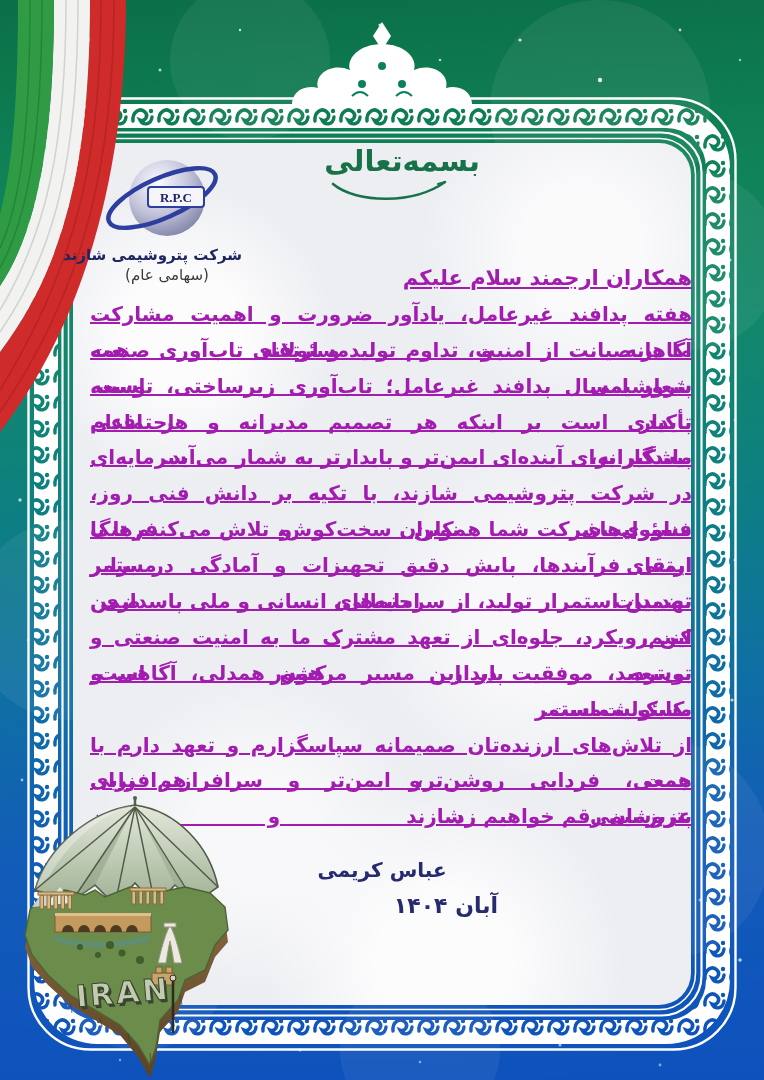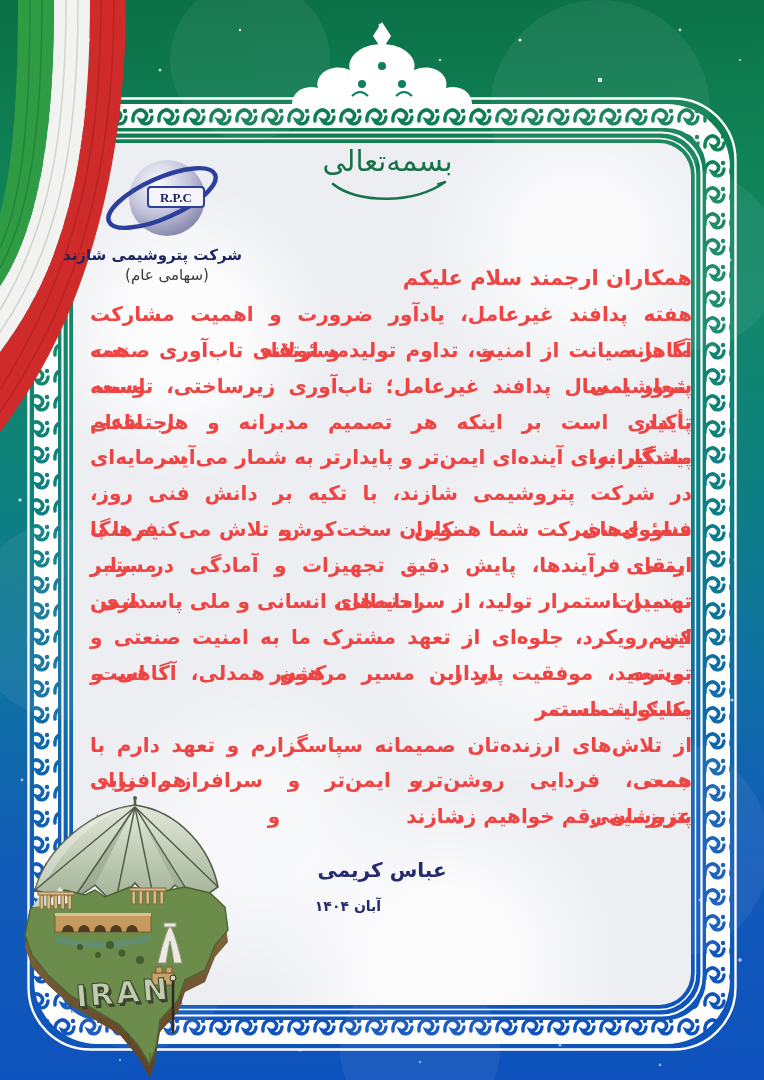--- a/index.html
+++ b/index.html
@@ -26,36 +26,36 @@
       #edeef2;
   }
   .frame{position:absolute;left:0;top:0;}
   .logo-block{position:absolute;left:92px;top:156px;width:150px;text-align:center;}
   .logo-name{
     margin-top:2px;font-weight:bold;font-size:15px;color:#1d2660;
     white-space:nowrap;direction:rtl;
   }
   .logo-type{margin-top:2px;font-size:15px;color:#3a3a3a;direction:rtl;}
   .besmele{
-    position:absolute;left:295px;top:146px;width:185px;text-align:center;
-    color:#17724a;font-size:29px;font-weight:normal;direction:rtl;line-height:1.1;
+    position:absolute;left:295px;top:146px;width:185px;text-align:right;
+    color:#17724a;font-size:29px;font-weight:bold;direction:rtl;line-height:1.1;
   }
   .besmele-swash{display:block;margin:2px auto 0;}
   .letter{
     position:absolute;left:90px;top:261px;width:602px;
-    direction:rtl;color:#ef4444;font-weight:bold;font-size:20px;line-height:35.9px;
+    direction:rtl;color:#a21caf;font-weight:bold;font-size:20px;line-height:35.9px;text-decoration:underline;
   }
   .line{height:35.9px;overflow:visible;text-align:right;}
   .line.j{text-align:justify;text-align-last:justify;}
   .line.heading{text-align:right;font-size:21px;}
   .signature{
     position:absolute;left:232px;top:852px;width:300px;text-align:center;
     direction:rtl;color:#262a6e;font-weight:bold;font-size:20px;line-height:36px;
   }
-  .sig-line.date{transform:translateX(-34px);font-size:14px;}
+  .sig-line.date{transform:translateX(-34px);font-size:22px;text-align:right;}
   .ribbon{position:absolute;left:0;top:0;}
   .iran-art{position:absolute;left:10px;top:795px;}
   .rpc-text{font-family:"Liberation Serif",serif;font-weight:bold;}
 </style>
 </head>
 <body>
 
 <div class="bg"></div>
 
 <svg class="bg-decor" width="764" height="1080" viewBox="0 0 764 1080">

